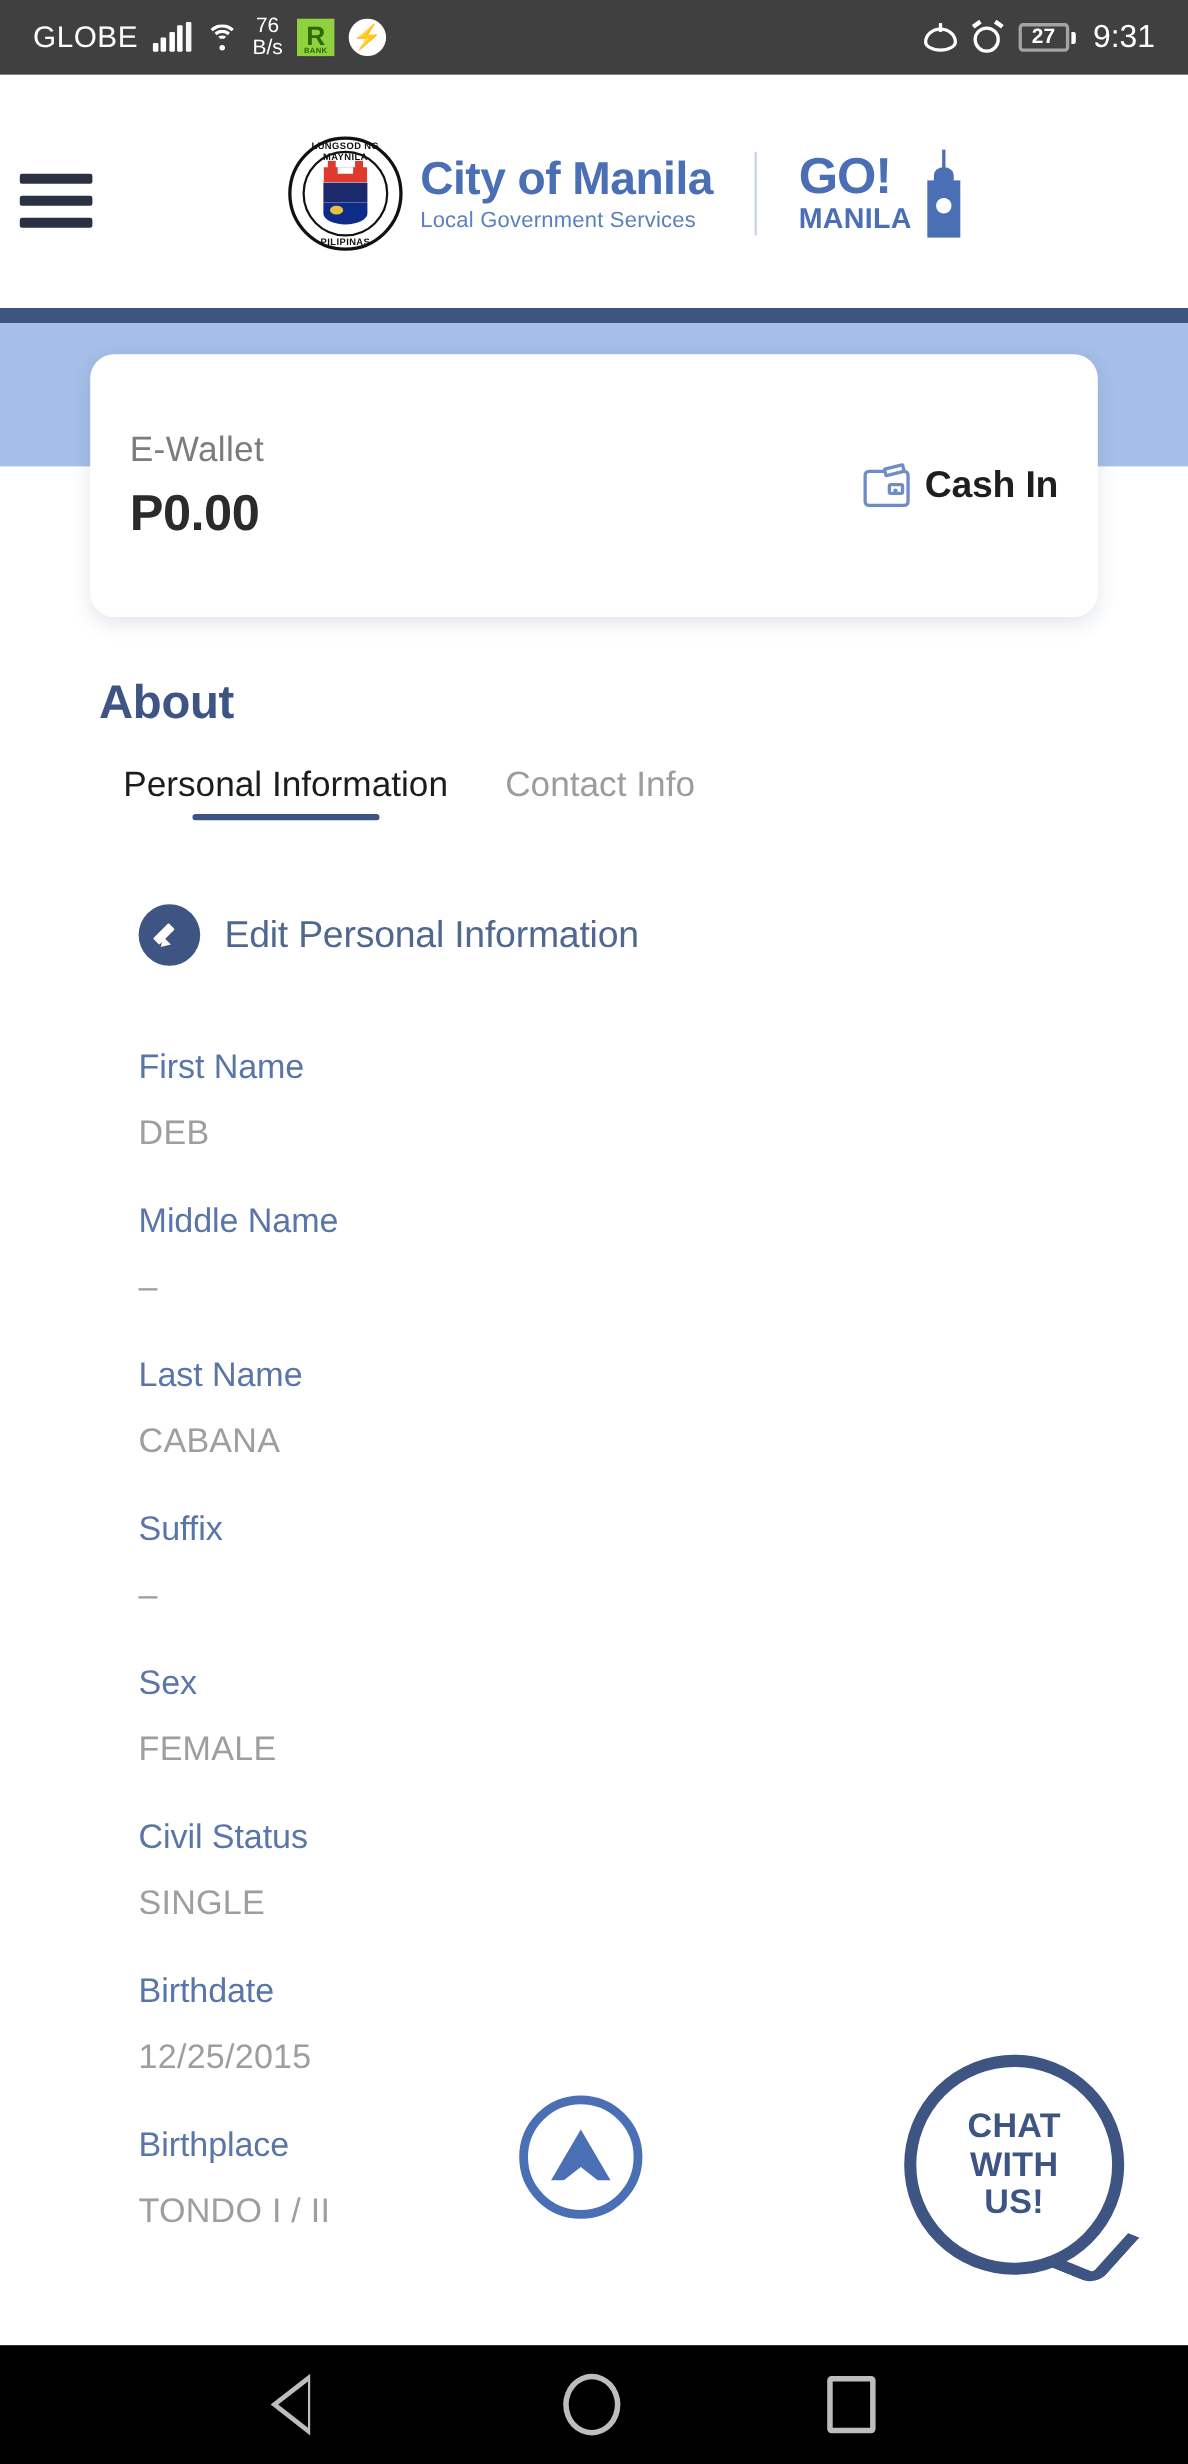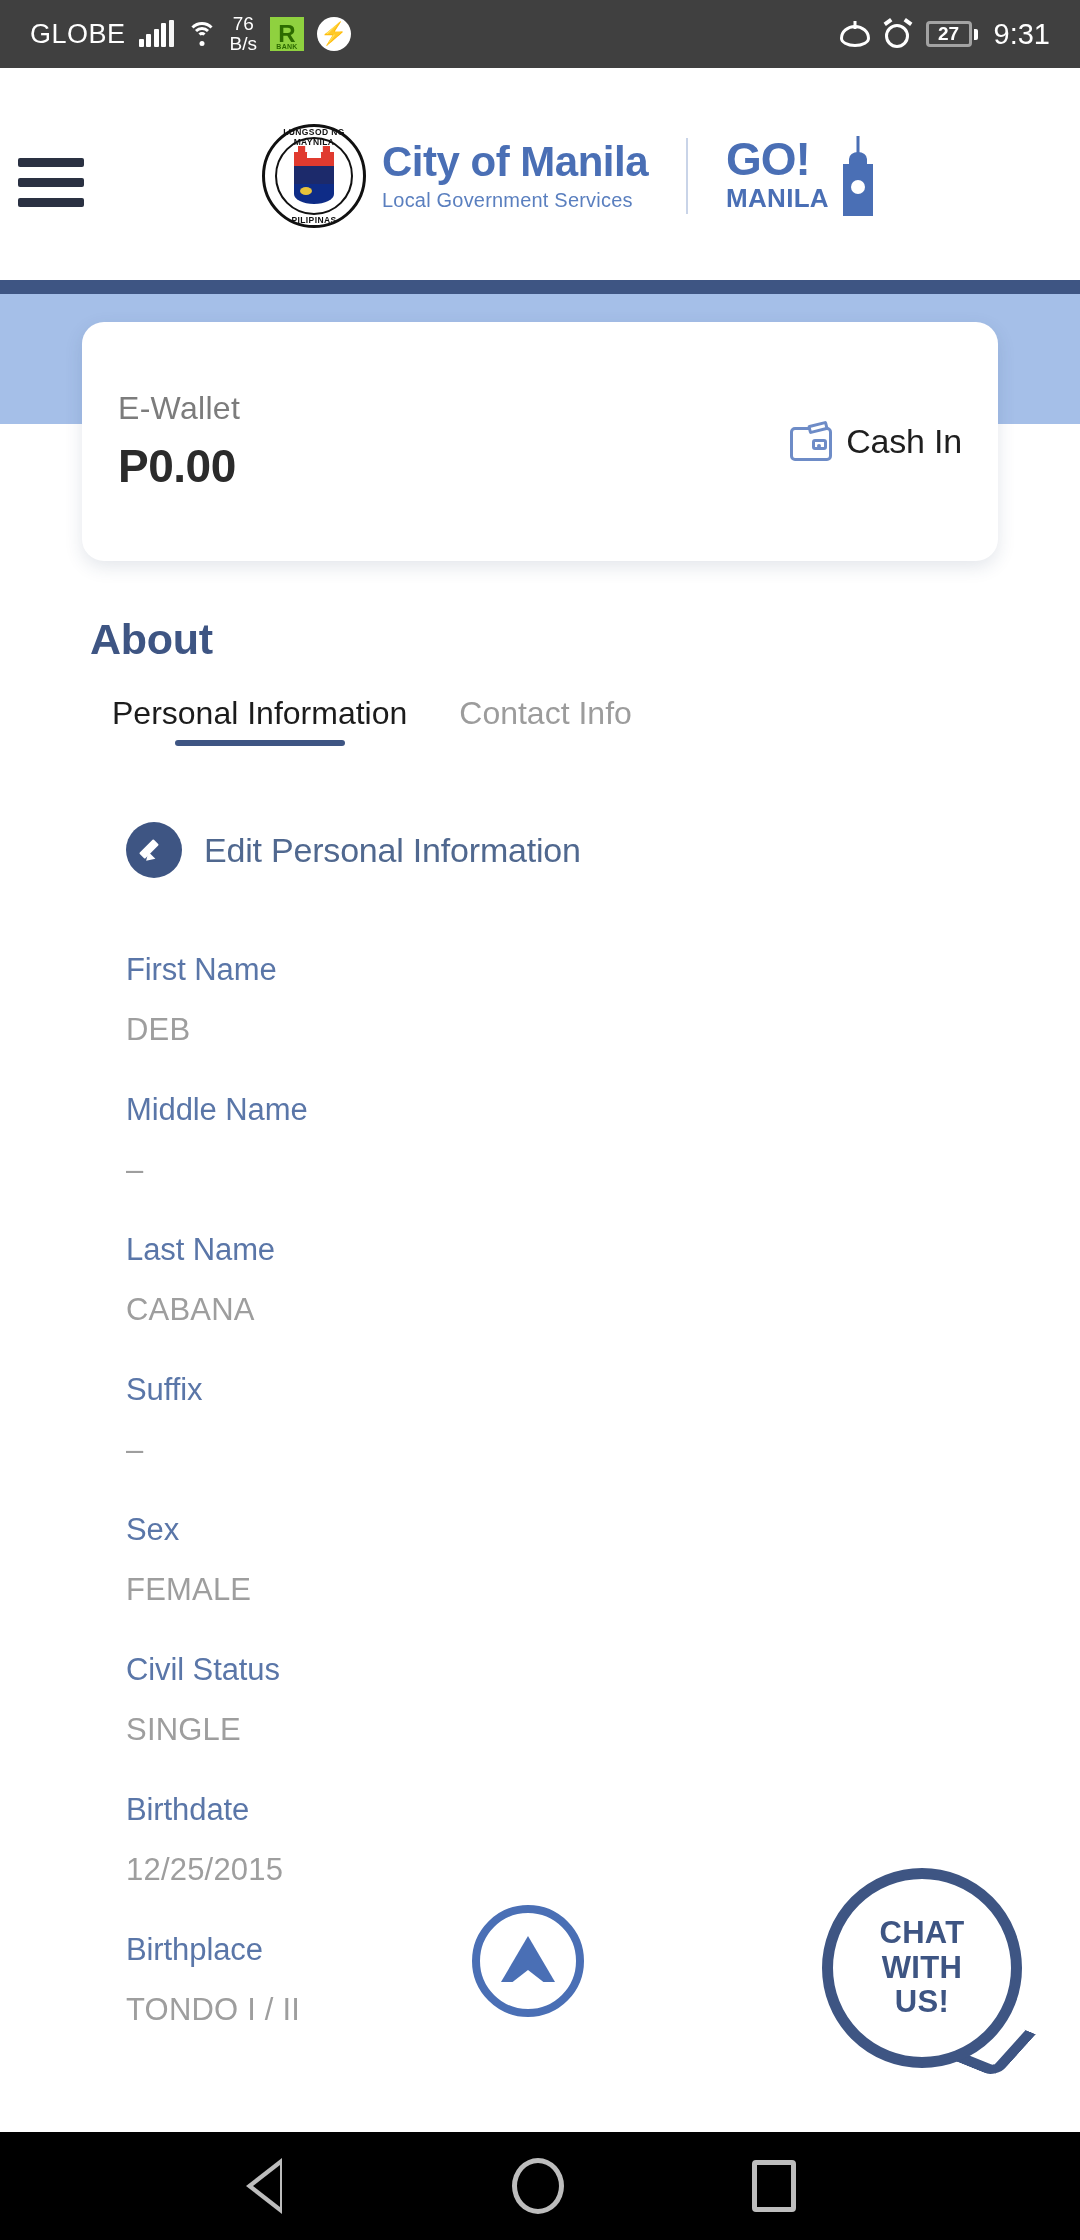--- a/index.html
+++ b/index.html
@@ -132,21 +132,21 @@
   .wallet-label { font-size: 32px; color:#7C7C7C; letter-spacing:.3px; }
   .wallet-amount { font-size: 46px; font-weight: 800; color:#2B2B2B; margin-top: 12px; letter-spacing:-.5px; }
   .cashin { margin-left:auto; display:flex; align-items:center; gap: 14px; }
   .wallet-icon { width: 42px; height: 38px; position:relative; }
   .wallet-icon .w1 { position:absolute; inset:4px 0 0 0; border:3px solid #6E8CC7; border-radius:5px; }
   .wallet-icon .flap { position:absolute; top:0; right:4px; width:20px; height:9px; background:#fff;
      border:3px solid #6E8CC7; border-radius:2px; transform: rotate(-14deg); }
   .wallet-icon .slot { position:absolute; right:5px; top:16px; width:15px; height:11px;
      border:3px solid #6E8CC7; border-radius:3px; background:#fff;}
   .wallet-icon .slot::after{content:"";position:absolute;left:2px;top:2px;width:4px;height:4px;background:#6E8CC7;border-radius:50%;}
-  .cashin-text { font-size: 34px; font-weight: 400; color:#1F1F1F; letter-spacing:-.2px; }
+  .cashin-text { font-size: 34px; font-weight: 700; color:#1F1F1F; letter-spacing:-.2px; }
 
   
   .about-title {
     position:absolute; top: 615px; left: 90px;
     font-size: 43px; font-weight: 700; color:#3E5583; letter-spacing:-.3px;
   }
   .tabs {
     position:absolute; top: 695px; left: 0px; width:1080px;
     display:flex; align-items:flex-start; padding-left: 112px;
     overflow: hidden; white-space: nowrap;

